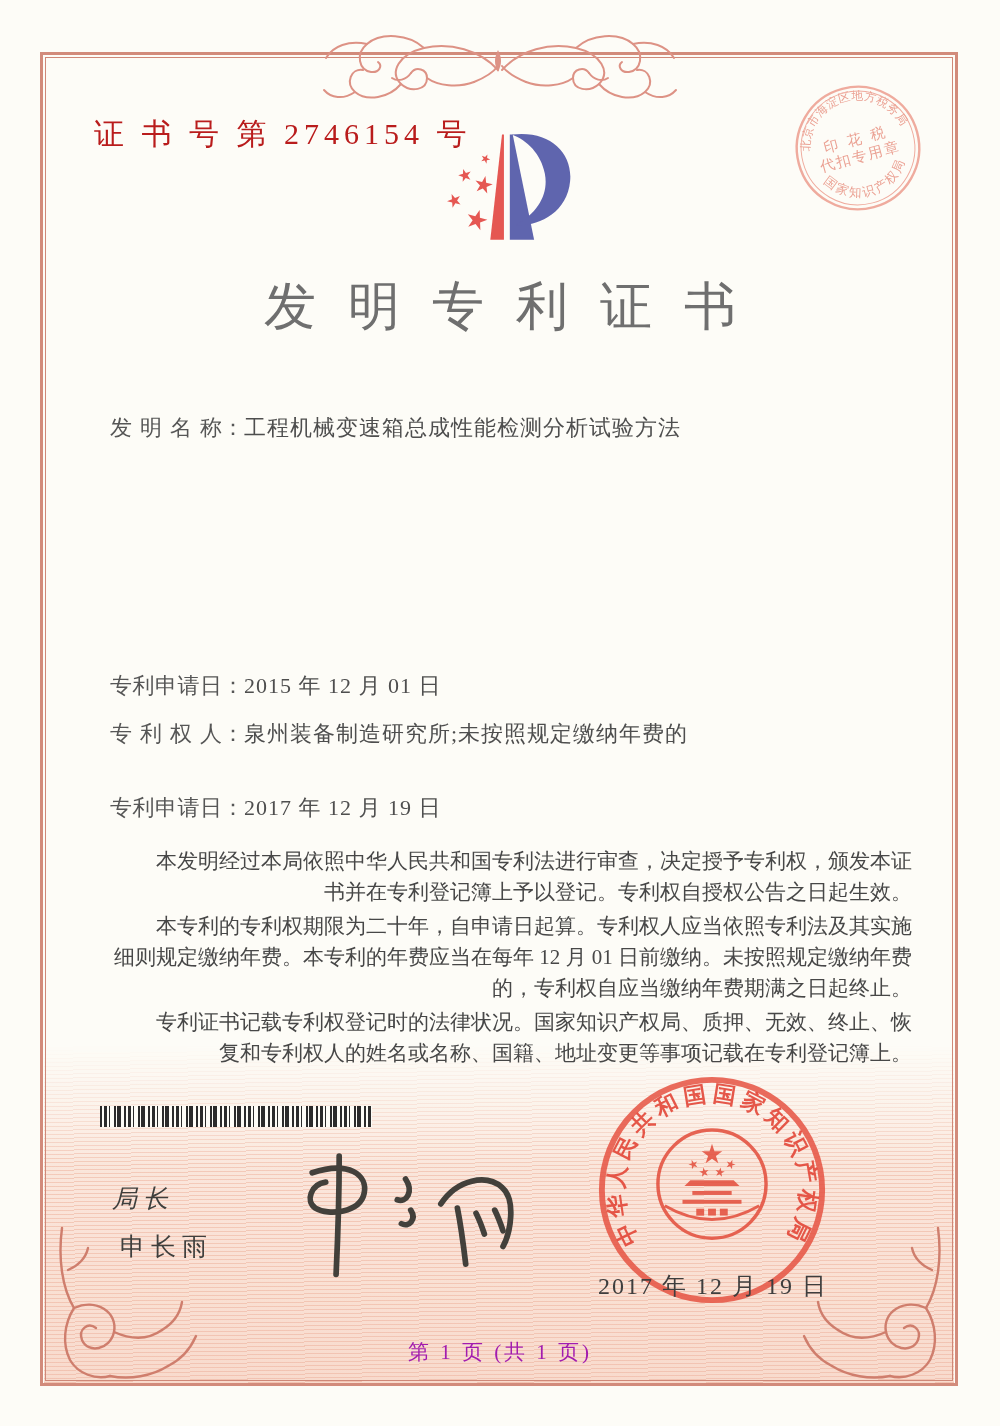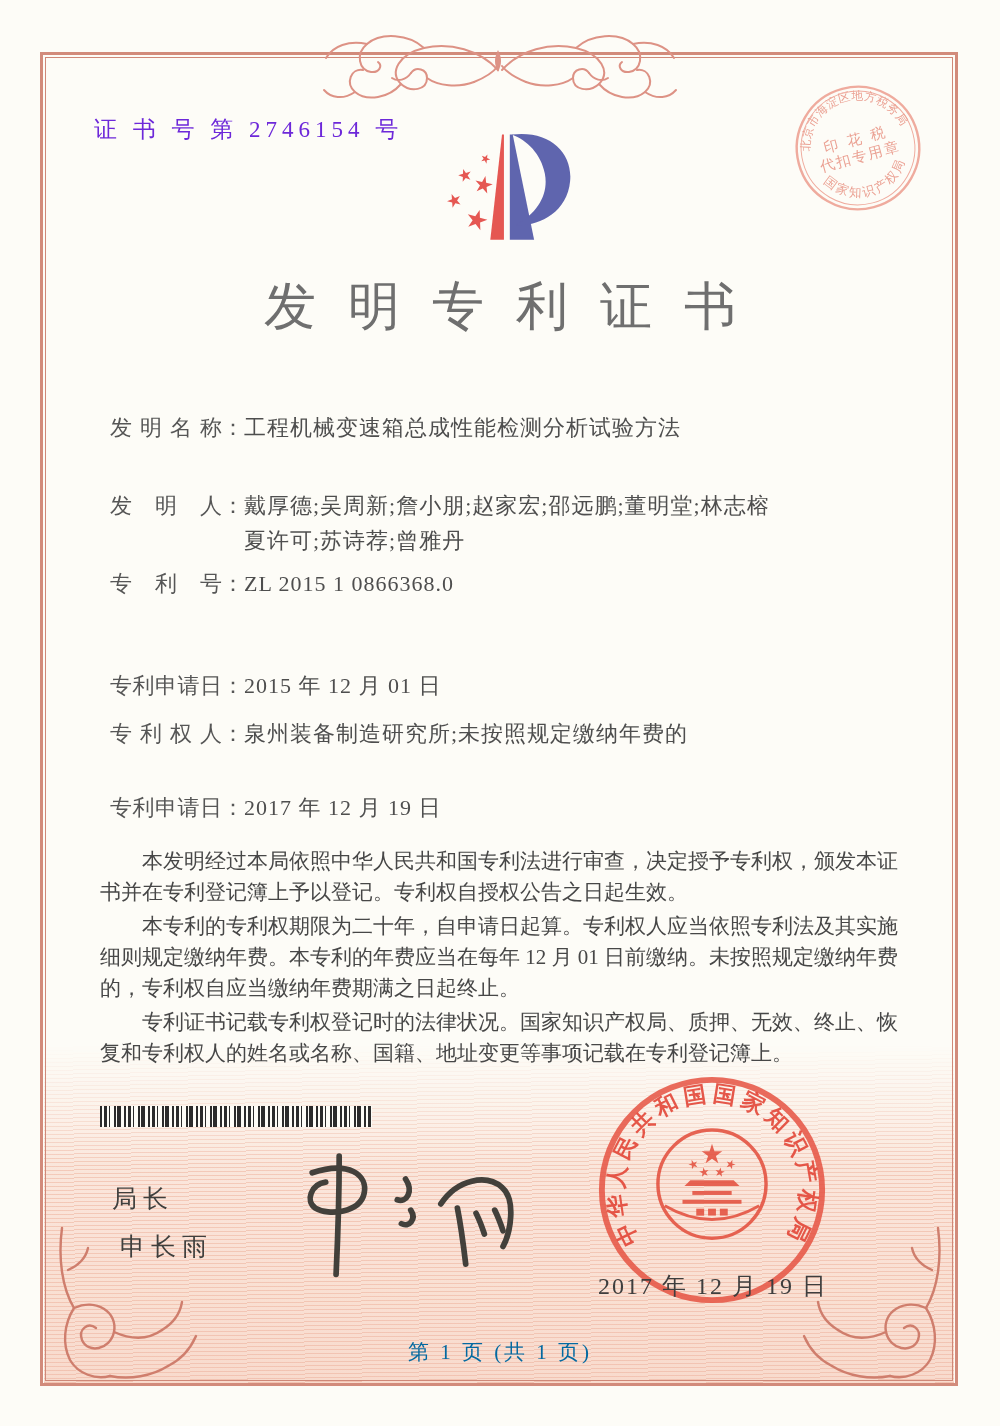--- a/index.html
+++ b/index.html
@@ -27,21 +27,21 @@
   .frame {
     left:40px; top:52px; width:918px; height:1334px; z-index:1;
     border:3px solid #d28b7b;
   }
   .frame::after {
     content:''; position:absolute; inset:2px; border:1px solid #cf8878;
   }
 
   .cert-no {
     left:94px; top:114px; z-index:3;
-    font-size:23px; letter-spacing:5px; color:#6d28d9;
+    font-size:30px; letter-spacing:5px; color:#b91c1c;
   }
 
   .logo { left:430px; top:122px; width:180px; height:138px; z-index:3; }
 
   .title {
     left:0; right:0; top:272px; z-index:3; text-align:center;
     font-size:52px; color:#6f6f6f; letter-spacing:32px; text-indent:32px;
     font-weight:500;
   }
 
@@ -50,45 +50,45 @@
     display:inline-block; width:112px; color:#565656;
     text-align:justify; text-align-last:justify; vertical-align:top;
   }
   .fcolon { vertical-align:top; color:#565656; }
   .fvalue { display:inline-block; vertical-align:top; letter-spacing:1px; }
 
   .body-text {
     left:100px; width:812px; top:846px; z-index:3;
     font-size:21px; line-height:31px; color:#474747;
   }
-  .body-text p { text-indent:2em; margin-bottom:3px; }
+  .body-text p { text-indent:2em; margin-bottom:3px;text-align:right; }
 
   .barcode {
     left:100px; top:1106px; width:272px; height:21px; z-index:3;
     background:repeating-linear-gradient(90deg,
       #2b2b2b 0 2px, #fdfcf7 2px 4px, #2b2b2b 4px 7px, #fdfcf7 7px 9px,
       #2b2b2b 9px 10px, #fdfcf7 10px 14px, #2b2b2b 14px 16px, #fdfcf7 16px 17px,
       #2b2b2b 17px 21px, #fdfcf7 21px 24px);
   }
 
-  .signer-title { left:112px; top:1182px; font-size:25px; color:#3f3f3d; z-index:3; letter-spacing:6px; }
+  .signer-title { left:112px; top:1182px; font-size:25px; color:#3f3f3d; z-index:3; letter-spacing:6px;font-style:italic; }
   .signer-name  { left:120px; top:1230px; font-size:25px; color:#3f3f3d; z-index:3; letter-spacing:6px; }
   .signature { left:250px; top:1150px; width:280px; height:140px; z-index:3; }
 
   .grant-seal { left:594px; top:1072px; width:236px; height:236px; z-index:3; }
   .seal-date {
     left:598px; top:1270px; z-index:4;
     font-size:24px; color:#3e3e3e; letter-spacing:2px;
   }
 
   .tax-stamp { left:790px; top:80px; width:136px; height:136px; z-index:2; }
 
   .footer {
     left:0; right:0; top:1338px; z-index:3; text-align:center;
-    font-size:21px; color:#0369a1; letter-spacing:3px;
+    font-size:21px; color:#a21caf; letter-spacing:3px;
   }
 
   .ornament-top { left:318px; top:22px; width:364px; height:92px; z-index:2; }
   .flourish-bl { left:44px;  top:1226px; width:162px; height:162px; z-index:2; }
   .flourish-br { right:44px; top:1226px; width:162px; height:162px; z-index:2; transform:scaleX(-1); }
 </style>
 </head>
 <body>
 
 <div id="page">
@@ -157,27 +157,21 @@
       <path d="M84,12 C122,7 147,30 144,60 C141,93 110,107 88,105 C112,92 122,72 118,52 C114,32 100,18 84,12 Z"></path>
     </g>
   </svg>
 
   <div class="abs field" style="top:410px">
     <span class="flabel">发明名称</span><span class="fcolon">：</span><span class="fvalue">工程机械变速箱总成性能检测分析试验方法</span>
   </div>
 
   <div class="abs title">发明专利证书</div>
 
-  <div class="abs field" style="top:488px">
-    <span class="flabel">发明人</span><span class="fcolon">：</span><span class="fvalue"><span>戴厚德;吴周新;詹小朋;赵家宏;邵远鹏;董明堂;林志榕</span><br><span>夏许可;苏诗荐;曾雅丹</span></span>
-  </div>
-
-  <div class="abs field" style="top:566px">
-    <span class="flabel">专利号</span><span class="fcolon">：</span><span class="fvalue">ZL 2015 1 0866368.0</span>
-  </div>
+
 
   <div class="abs field" style="top:668px">
     <span class="flabel">专利申请日</span><span class="fcolon">：</span><span class="fvalue">2015 年 12 月 01 日</span>
   </div>
 
   <div class="abs field" style="top:716px">
     <span class="flabel">专利权人</span><span class="fcolon">：</span><span class="fvalue">泉州装备制造研究所;未按照规定缴纳年费的</span>
   </div>
 
   <div class="abs field" style="top:790px">

